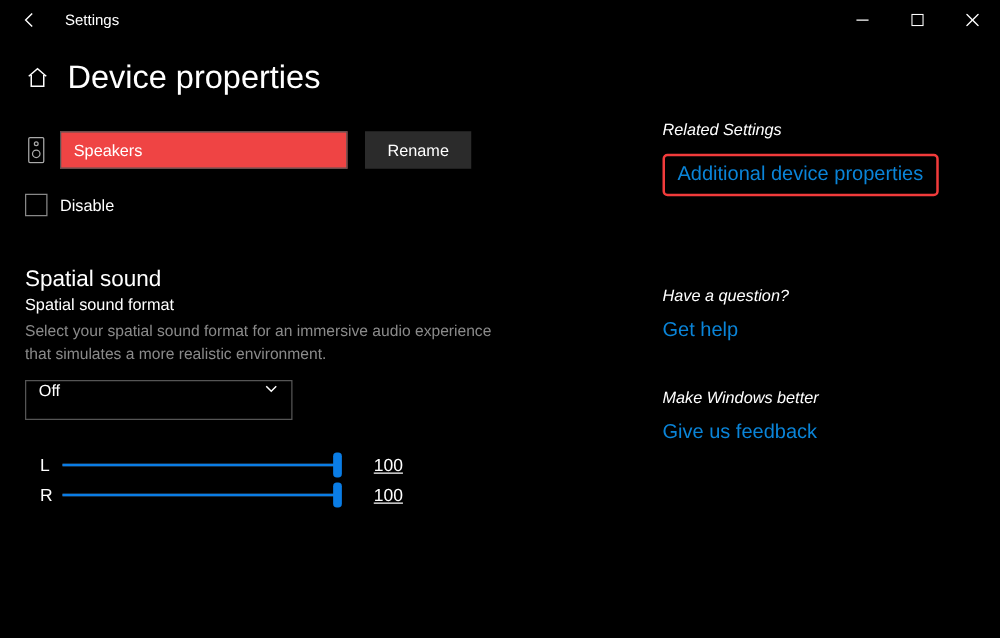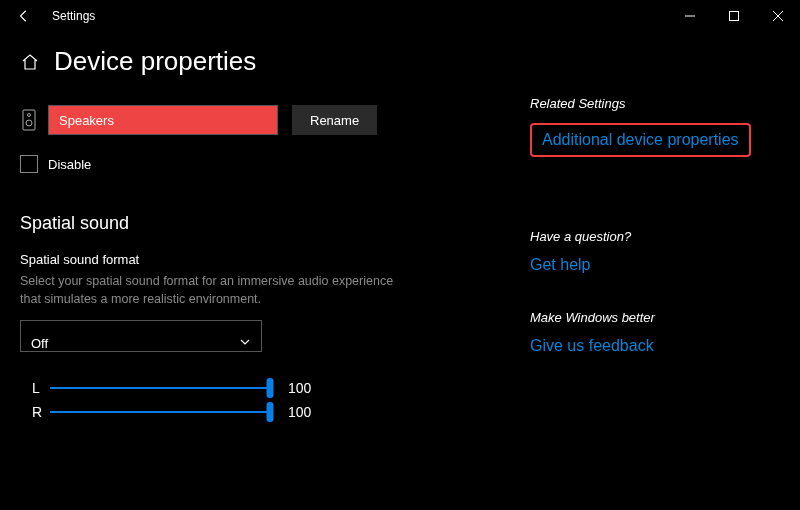--- a/index.html
+++ b/index.html
@@ -15,33 +15,33 @@
   .right { width: 250px; padding-left: 10px; padding-top: 50px; }
   .page-header { display:flex; align-items:center; margin-bottom: 28px; }
   .home-icon { width: 20px; height:20px; margin-right: 14px; display:flex; }
   h1 { font-weight: 300; font-size: 26px; }
   .device-row { display:flex; align-items:center; margin-bottom: 20px; }
   .dev-icon { width:18px; margin-right:10px; display:flex; align-items:center; justify-content:center; }
   .name-input { width: 230px; height: 30px; background: #ef4444; border: 1px solid #555; color:#fff; padding: 0 10px; font-size:13px; outline:none; }
   .rename-btn { margin-left: 14px; height:30px; padding: 0 18px; background:#2b2b2b; border:none; color:#fff; font-size:13px; cursor:pointer; }
   .checkbox-row { display:flex; align-items:center; margin-bottom: 40px; }
   .checkbox { width:18px; height:18px; border:1px solid #888; margin-right:10px; cursor:pointer; }
-  .section-h { font-size: 18px; font-weight:400; margin-bottom: 18px; }
+  .section-h { font-size: 18px; font-weight:400; margin-bottom: 2px; }
   .field-label { font-size:13px; margin-bottom:6px; display:block; }
   .help-text { color:#8a8a8a; font-size:12.5px; line-height:1.4; max-width:380px; margin-bottom:12px; }
-  .dropdown { width:242px; height:32px; border:1px solid #555; background:#000; display:flex; align-items:flex-end; justify-content:space-between; padding:0 10px; cursor:pointer; margin-bottom: 28px; }
+  .dropdown { width:214px; height:32px; border:1px solid #555; background:#000; display:flex; align-items:flex-start; justify-content:space-between; padding:0 10px; cursor:pointer; margin-bottom: 28px; }
   .dropdown .chev { width:12px; }
   .balance-label { font-size:16px; margin-bottom:10px; }
   .slider-row { display:flex; align-items:center; margin-bottom:8px; padding-left:12px; }
   .slider-row .ch { width:18px; font-size:14px; }
   .slider { position:relative; width:220px; height:16px; display:flex; align-items:center; cursor:pointer; }
   .track { position:absolute; left:0; right:0; height:2px; background:#555; }
   .track-fill { position:absolute; left:0; height:2px; background:#0a7de6; }
   .thumb { position:absolute; width:7px; height:20px; background:#0a7de6; border-radius:3px; transform:translateX(-50%); }
-  .slider-val { margin-left:18px; font-size:14px; }
+  .slider-val { margin-left:29px; font-size:14px;text-decoration:underline; }
   .rs-h { font-size:13px; color:#fff; margin-bottom:12px;font-style:italic; }
   .link { color:#0a84d8; font-size:16px; cursor:pointer; display:inline-block; }
   .highlight-box { border:2px solid #f23b3b; border-radius:4px; padding:6px 10px; display:inline-block; margin-bottom:36px; }
   .right .block { margin-bottom:36px; }
 </style>
 </head>
 <body>
 
 <div class="titlebar">
   <div class="back">

